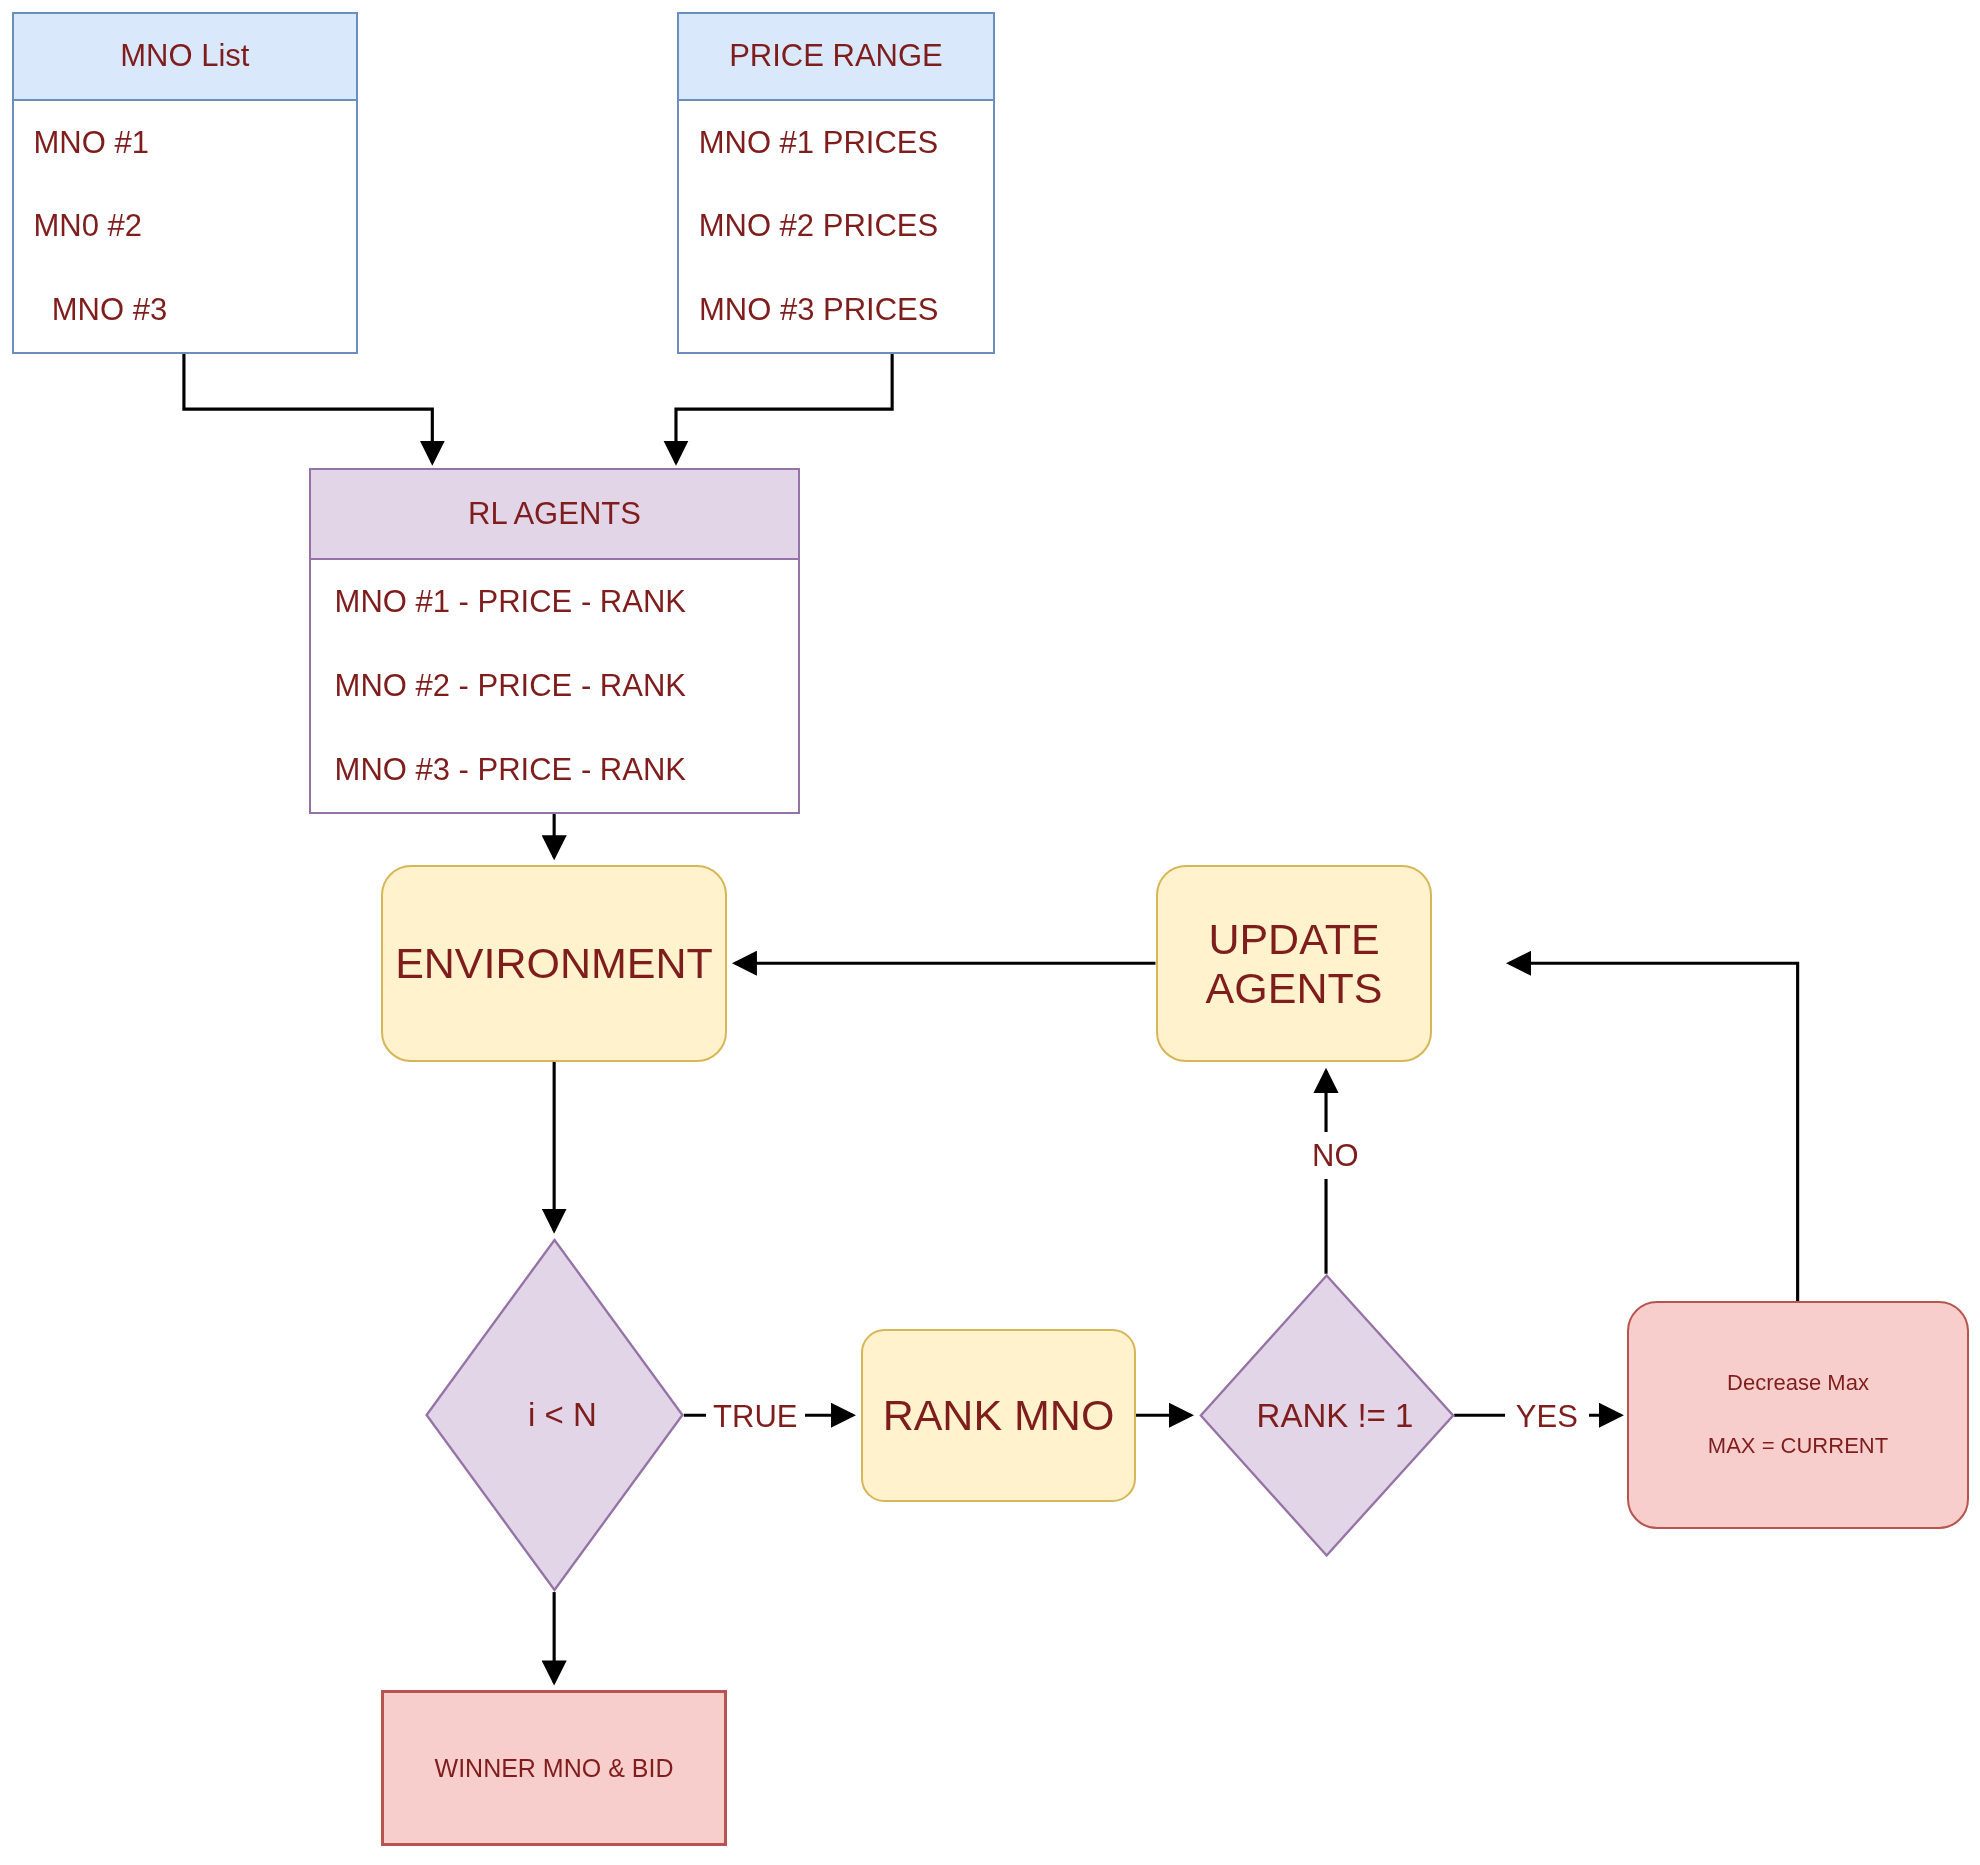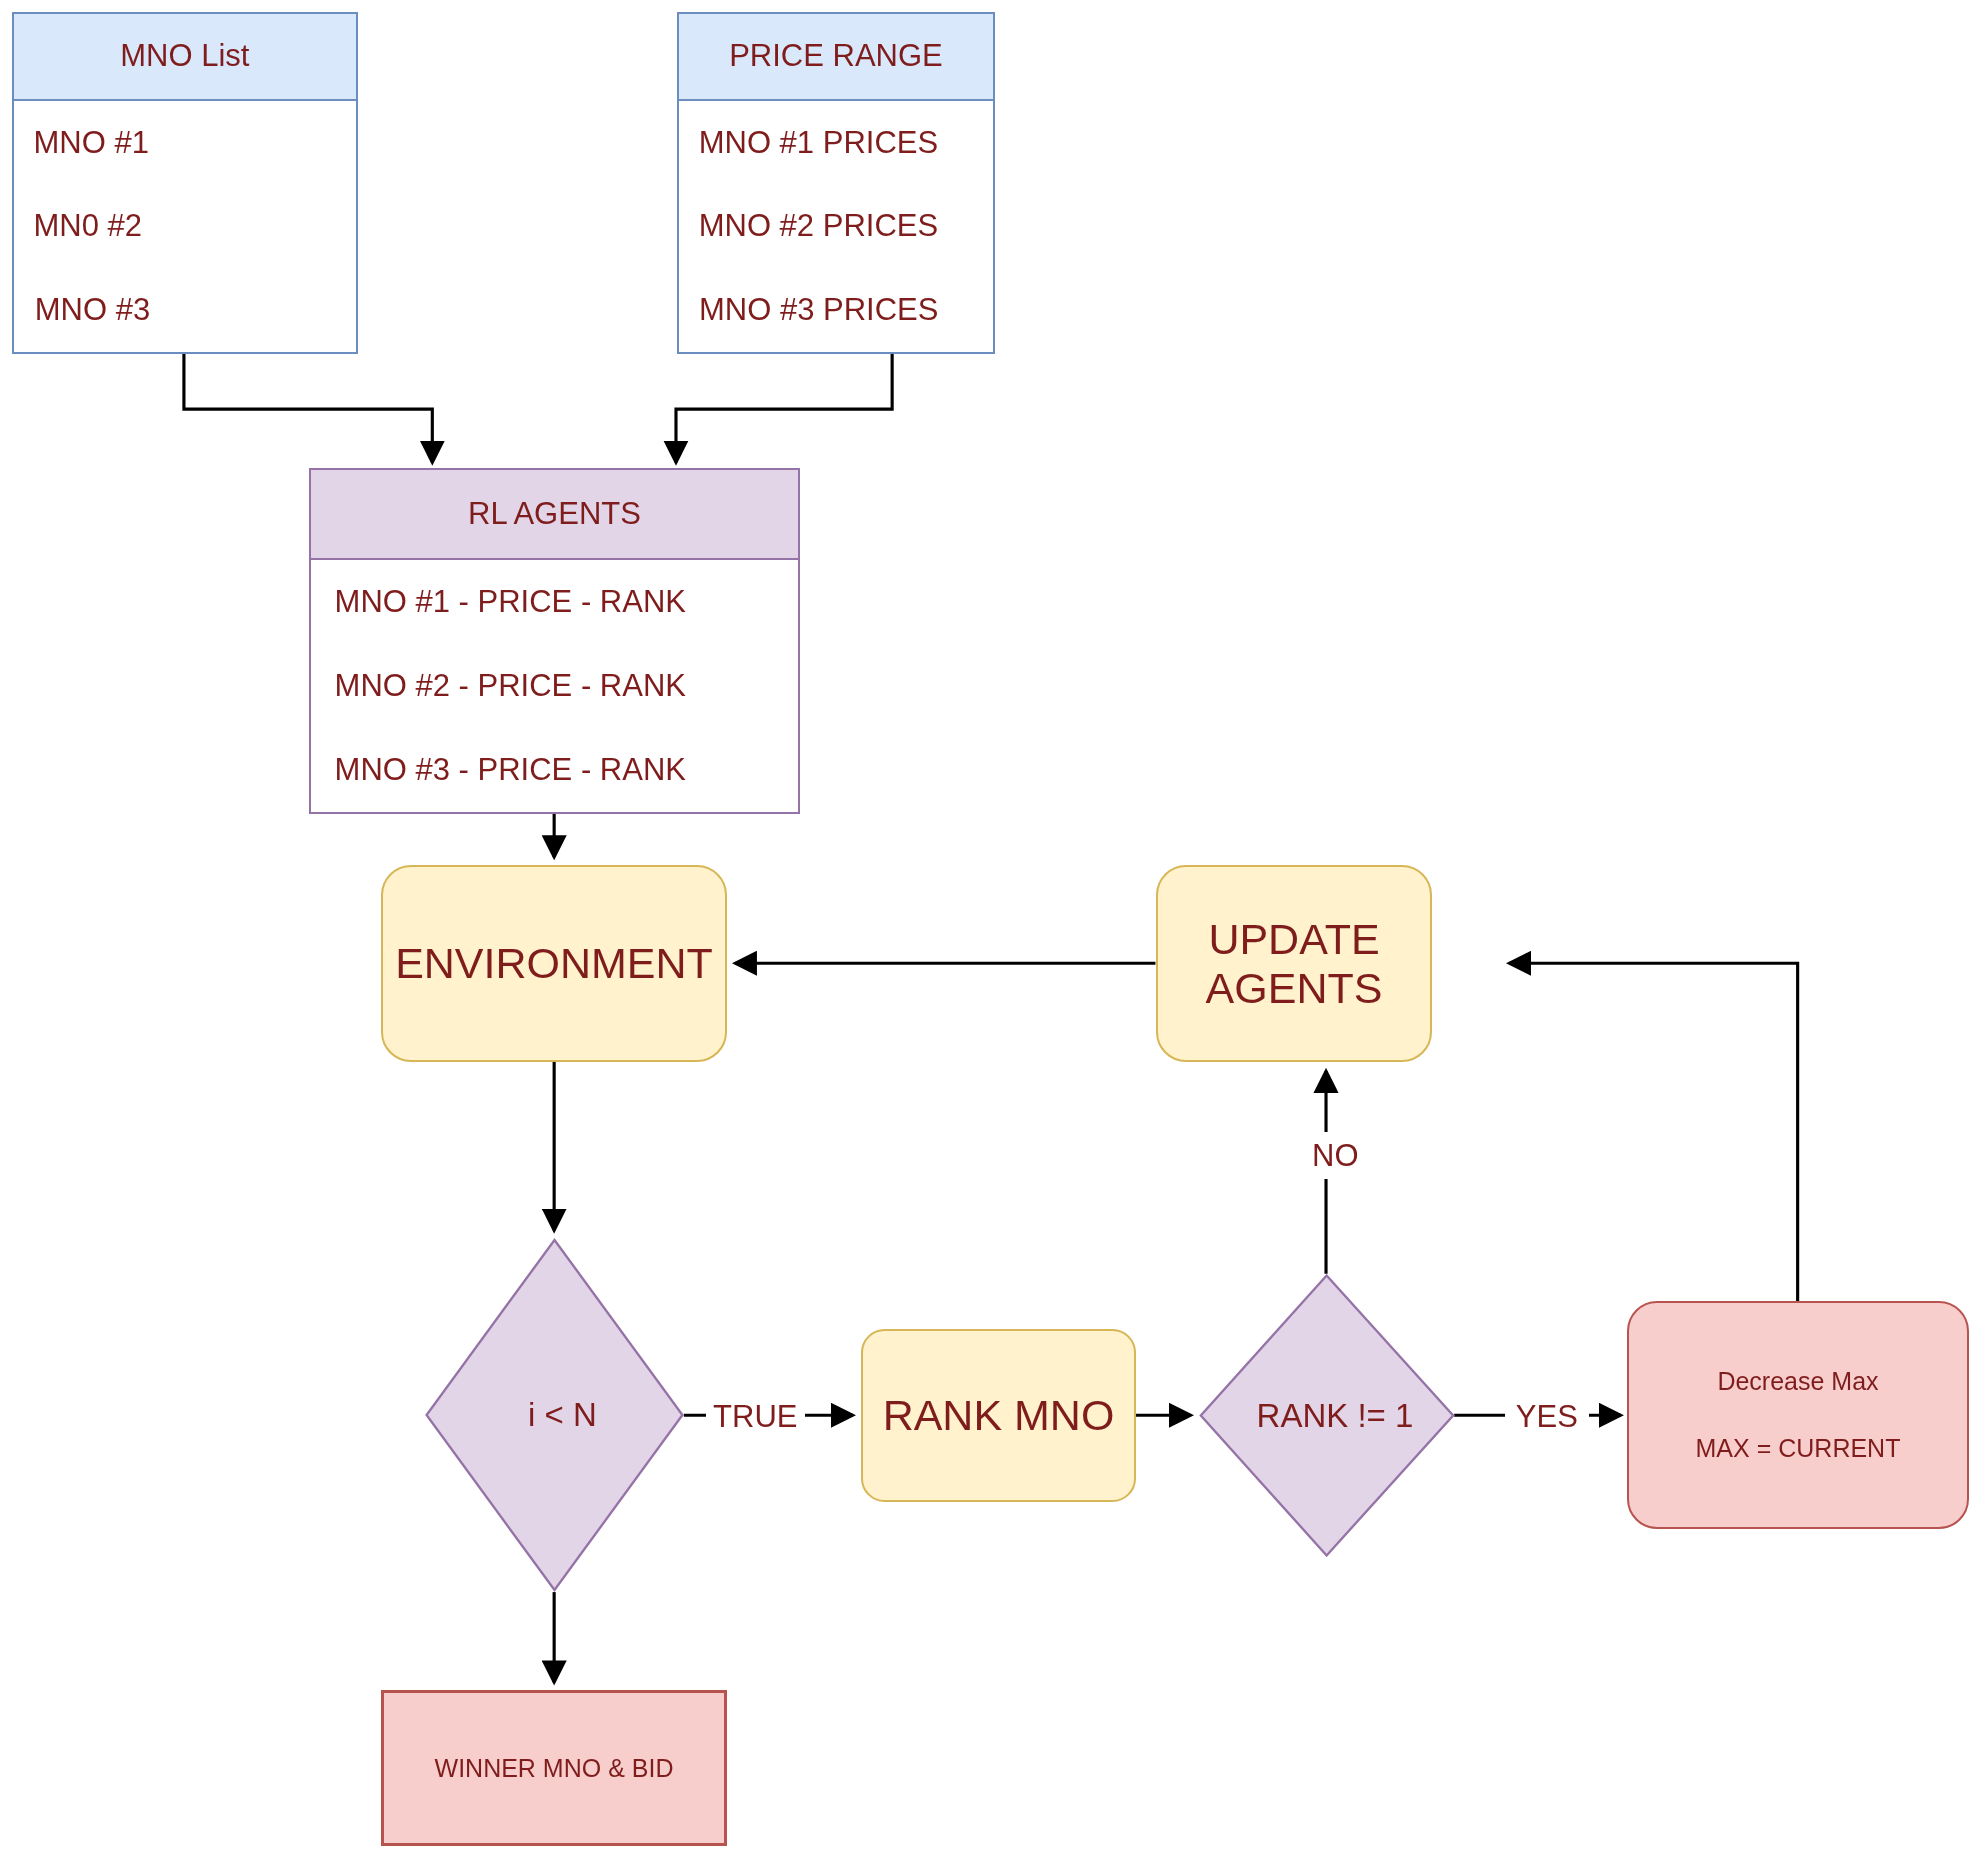--- a/index.html
+++ b/index.html
@@ -36,21 +36,21 @@
   
   .diamond{position:absolute;}
   .diamond svg{position:absolute;left:0;top:0;}
   .diamond-label{position:absolute;left:8px;top:0;width:100%;height:100%;
     display:flex;align-items:center;justify-content:center;font-size:33px;}
 
   
   .edge-label{position:absolute;background:#ffffff;padding:1.6px 6.3px;
     font-size:31px;display:flex;align-items:center;justify-content:center;}
 
-  .two-line{line-height:1.4;font-size:25px;gap:32px;}
+  .two-line{line-height:1.4;font-size:22px;gap:32px;}
 </style>
 </head>
 <body>
 
 <div class="canvas">
 
   <svg class="edges" viewBox="0 0 2519 2373" width="1980" height="1866">
     <defs>
       <marker id="arrow" markerWidth="8" markerHeight="8" refX="7" refY="4" orient="auto" markerUnits="strokeWidth">
         <path d="M0,0 L8,4 L0,8 Z" fill="#000000"></path>
@@ -67,21 +67,21 @@
     <path d="M2287,1655 L2287,1225 L1920,1225" fill="none" stroke="#000000" stroke-width="4" marker-end="url(#arrow)"></path>
     <path d="M1470,1225 L935,1225" fill="none" stroke="#000000" stroke-width="4" marker-end="url(#arrow)"></path>
     <path d="M705,2025 L705,2140" fill="none" stroke="#000000" stroke-width="4" marker-end="url(#arrow)"></path>
   </svg>
 
   <div class="node tablebox blue" style="left:11.8px;top:11.8px;width:346px;height:342px">
     <div class="tb-header" style="height:85px">MNO List</div>
     <div class="tb-body">
       <div class="tb-item" style="padding-left:19.7px">MNO #1</div>
       <div class="tb-item" style="padding-left:19.7px">MN0 #2</div>
-      <div class="tb-item" style="padding-left:21px">MNO #3</div>
+      <div class="tb-item" style="padding-left:38px">MNO #3</div>
     </div>
   </div>
 
   <div class="node tablebox blue" style="left:677px;top:11.8px;width:318px;height:342px">
     <div class="tb-header" style="height:85px">PRICE RANGE</div>
     <div class="tb-body">
       <div class="tb-item" style="padding-left:19.7px">MNO #1 PRICES</div>
       <div class="tb-item" style="padding-left:19.7px">MNO #2 PRICES</div>
       <div class="tb-item" style="padding-left:20px">MNO #3 PRICES</div>
     </div>

